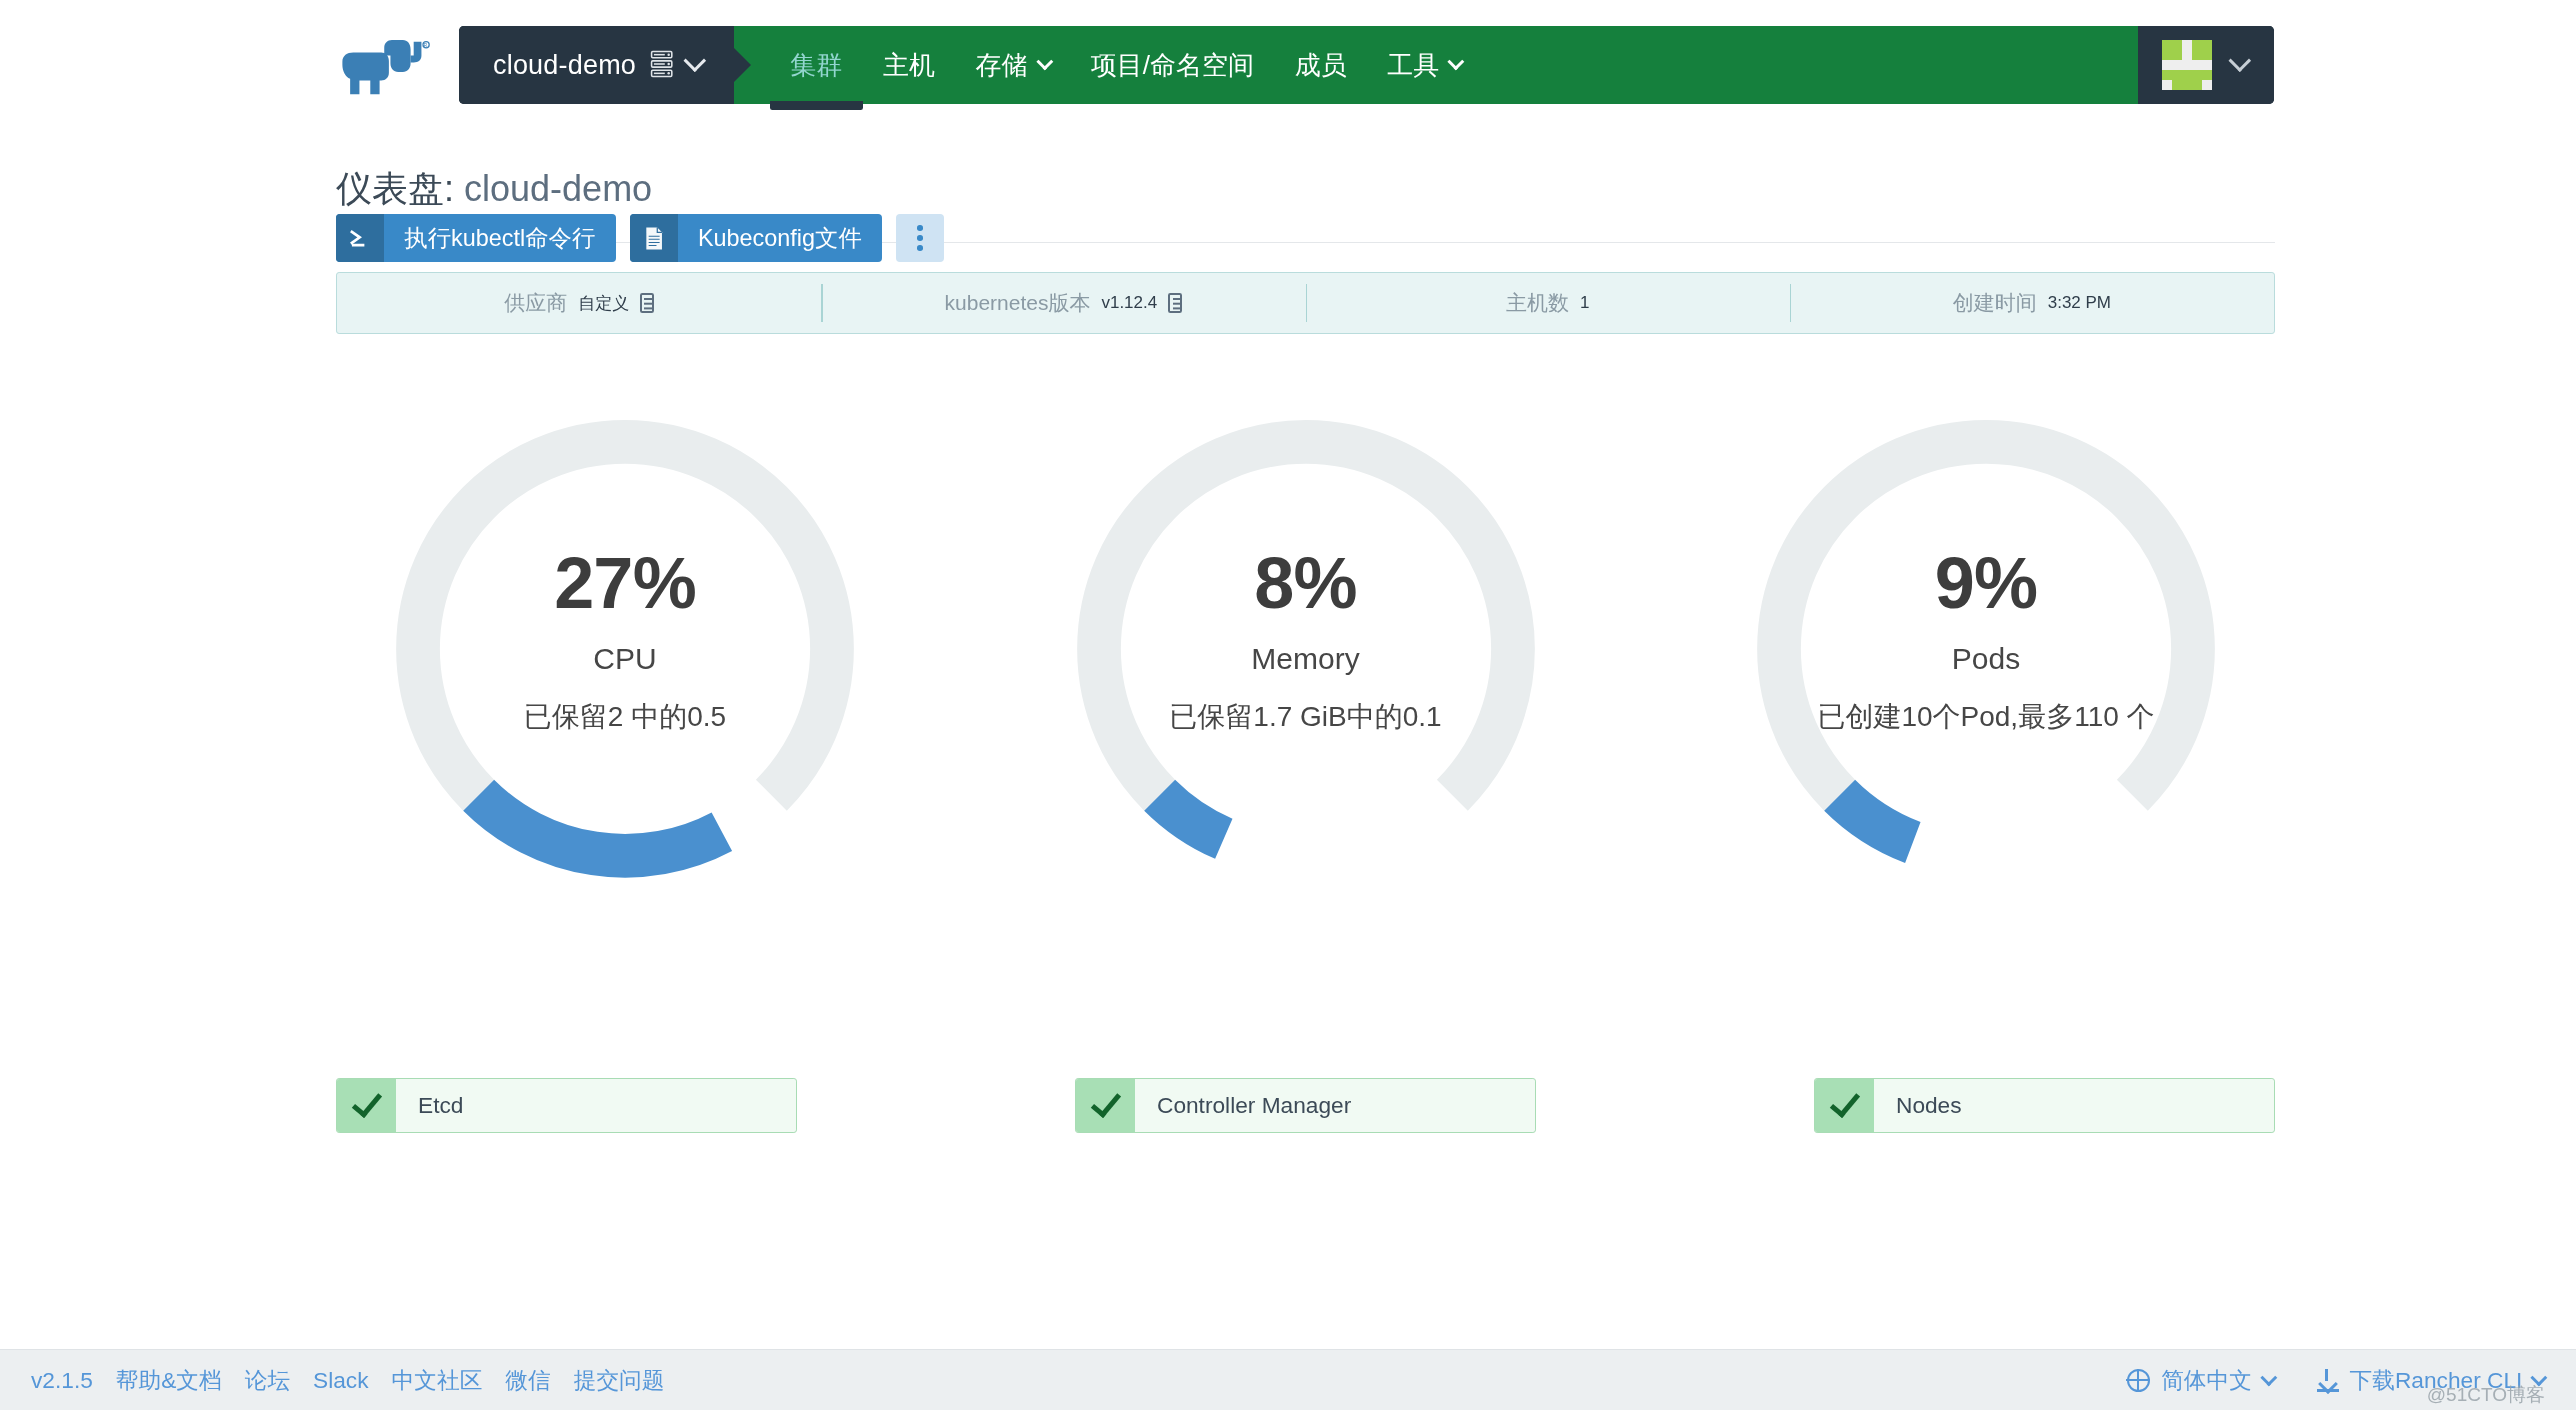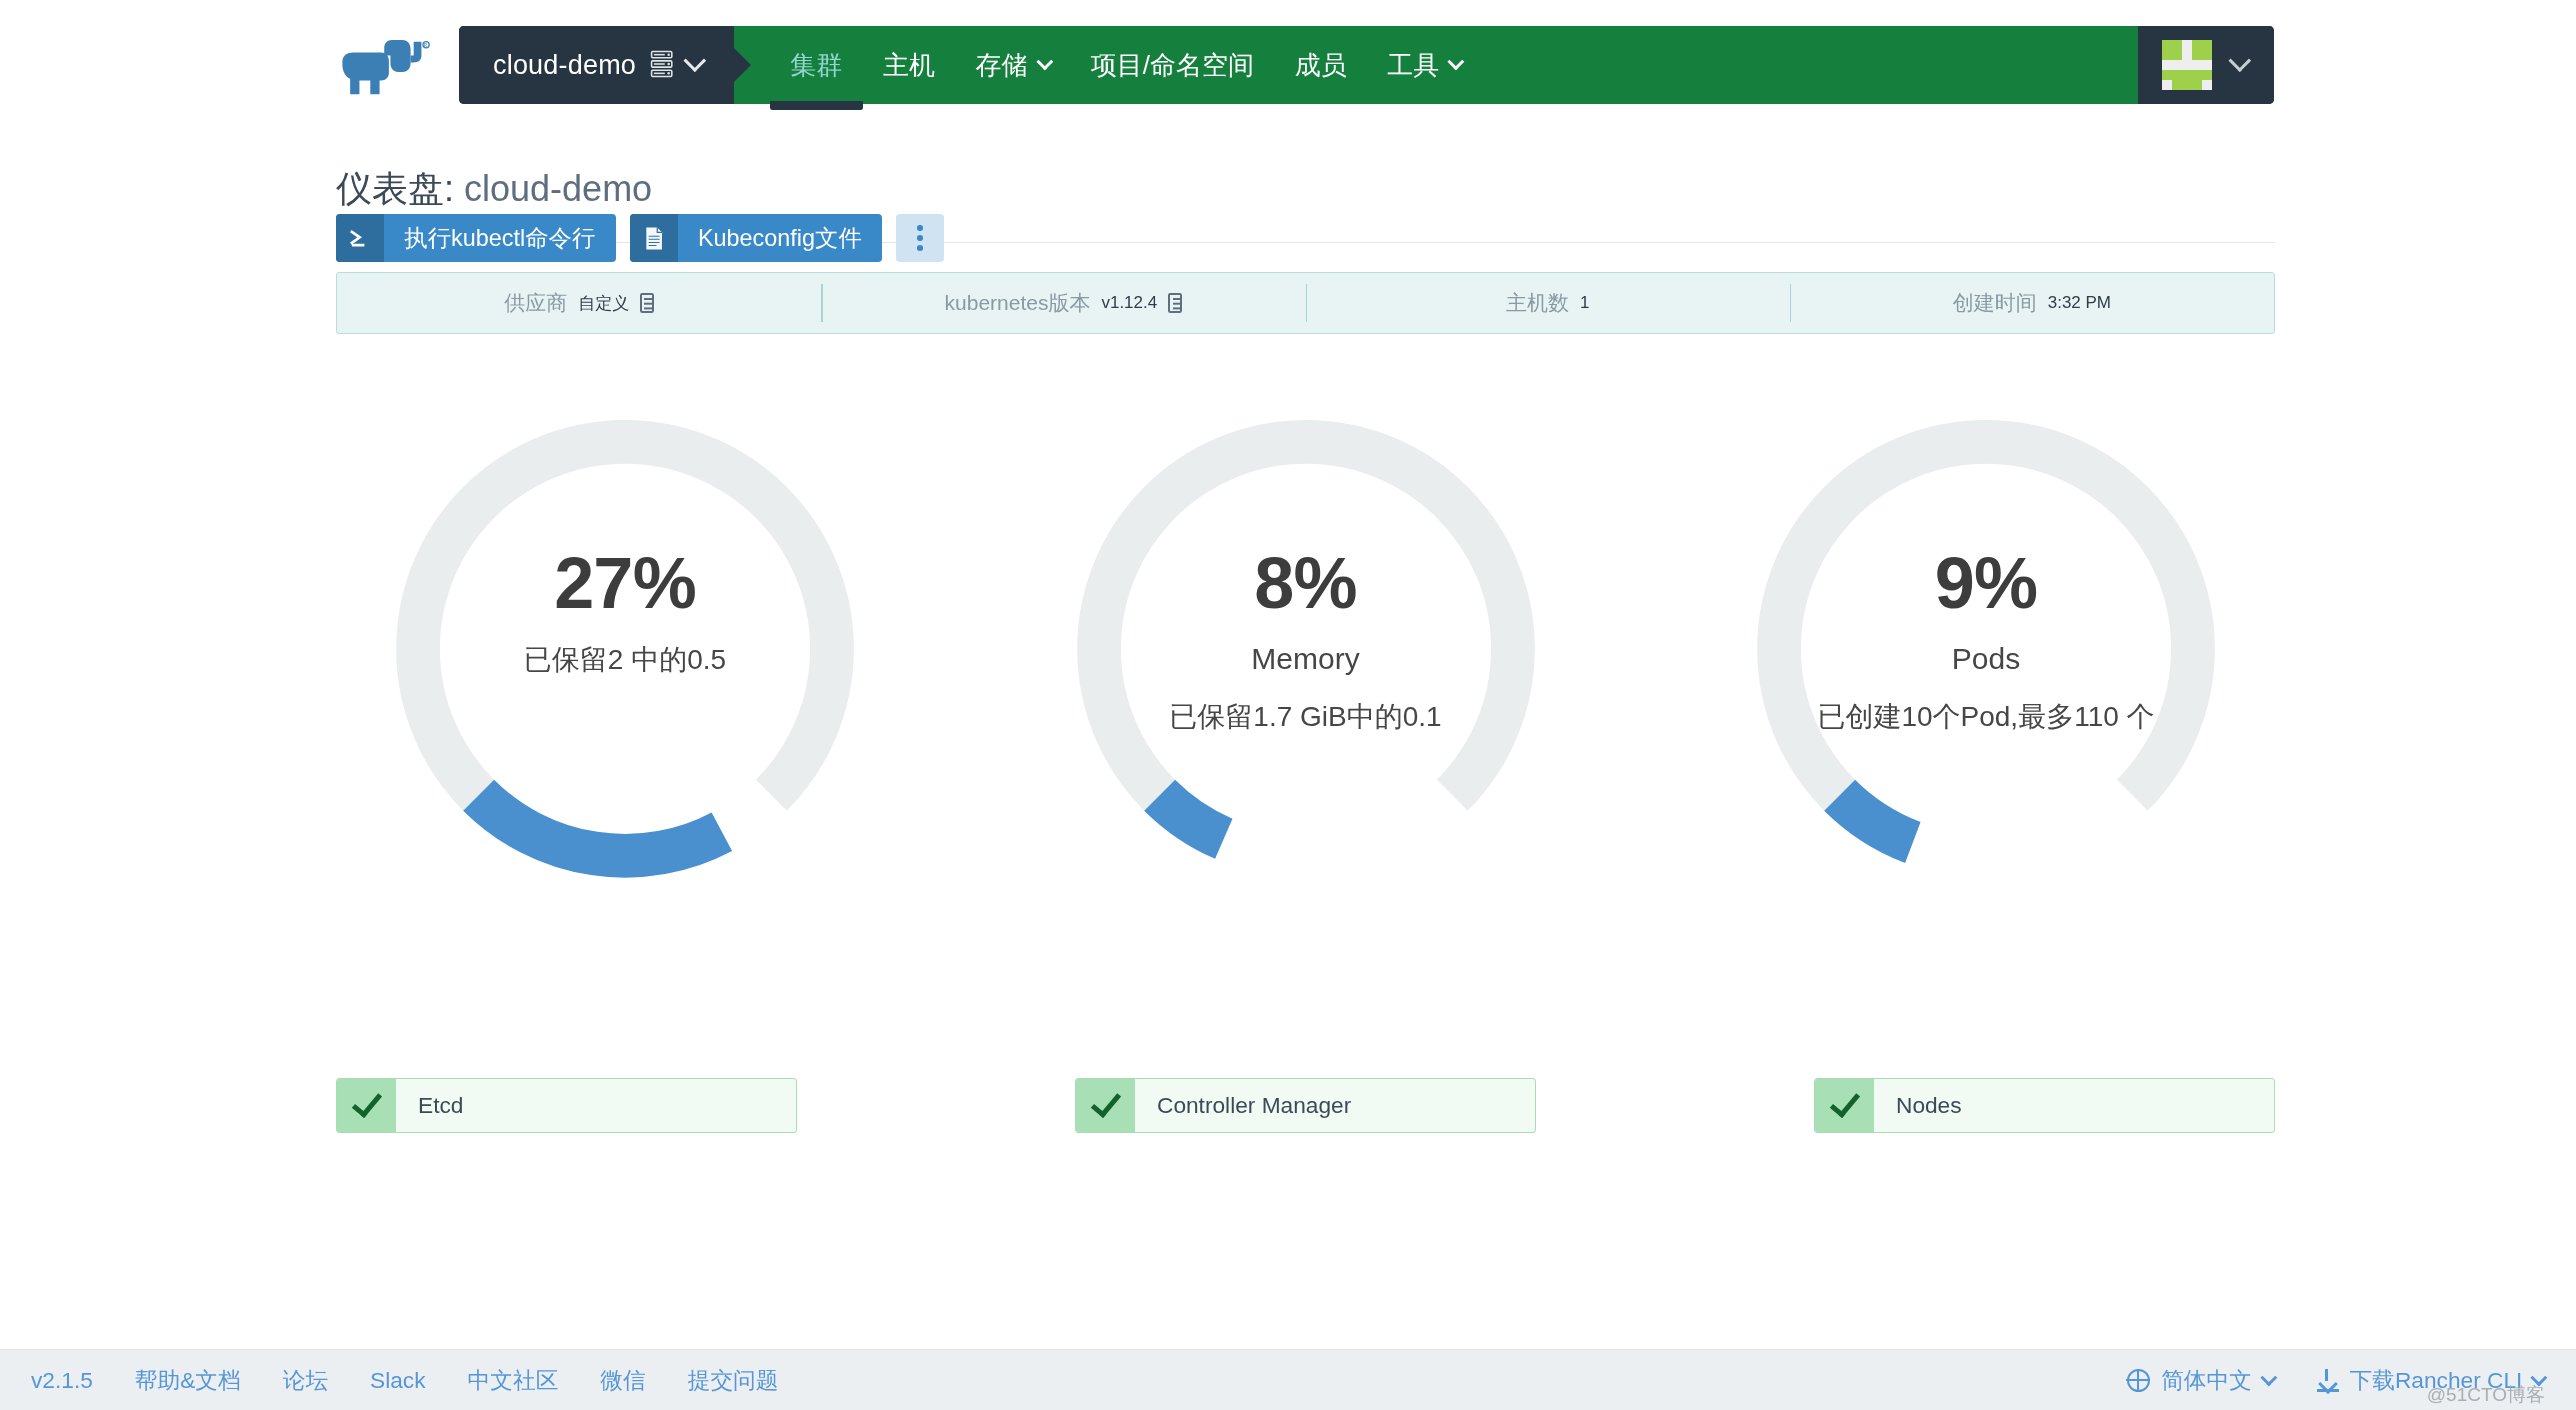--- a/index.html
+++ b/index.html
@@ -335,21 +335,21 @@
     left: 0; bottom: 0;
     width: 2576px;
     height: 62px;
     background: #eceff1;
     border-top: 1.6px solid #dfe3e6;
     display: flex;
     align-items: center;
     justify-content: space-between;
     padding: 0 31px;
   }
-  .footer-left { display: flex; align-items: center; gap: 42px; }
+  .footer-left { display: flex; align-items: center; gap: 23px; }
   .footer-right { display: flex; align-items: center; gap: 42px; }
   .flink {
     font-size: 22.7px;
     color: #5596d8;
     white-space: nowrap;
     cursor: pointer;
   }
   .fgroup {
     display: flex;
     align-items: center;
@@ -584,20 +584,21 @@
 
   <div class="gauges">
 
     <div class="gauge">
       <svg viewBox="0 0 740 640" width="578" height="500">
         <path class="g-track" fill="none" stroke-width="56" stroke-linecap="butt" d="M 182.62 517.38 A 265 265 0 1 1 557.38 517.38" stroke="#e9edee"></path>
         <path class="g-fill" fill="none" stroke-width="56" stroke-linecap="butt" d="M 494.00 564.20 A 265 265 0 0 1 182.62 517.38" stroke="#4a90cf"></path>
       </svg>
       <div class="gauge-text">
         <div class="gauge-pct"><span>27</span>%</div>
+        <div class="gauge-name">CPU</div>
         <div class="gauge-detail">已保留2 中的0.5</div>
       </div>
     </div>
 
     <div class="gauge">
       <svg viewBox="0 0 740 640" width="578" height="500">
         <path class="g-track" fill="none" stroke-width="56" stroke-linecap="butt" d="M 182.62 517.38 A 265 265 0 1 1 557.38 517.38" stroke="#e9edee"></path>
         <path class="g-fill" fill="none" stroke-width="56" stroke-linecap="butt" d="M 264.76 573.20 A 265 265 0 0 1 182.62 517.38" stroke="#4a90cf"></path>
       </svg>
       <div class="gauge-text">

